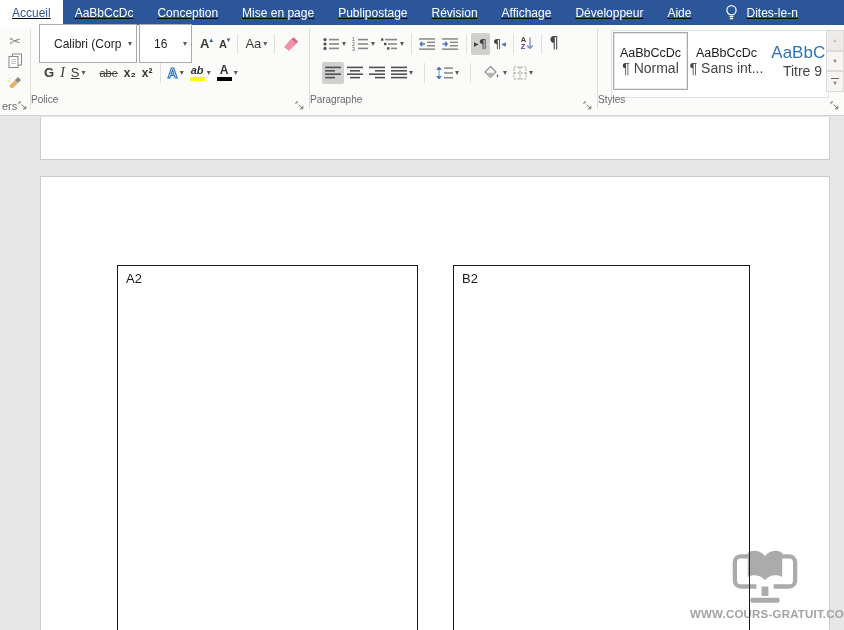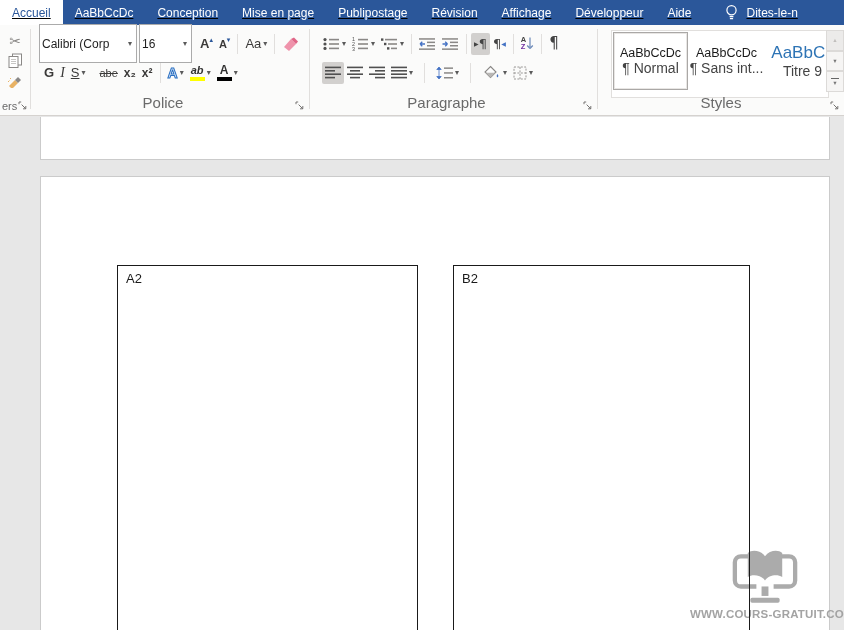--- a/index.html
+++ b/index.html
@@ -11,43 +11,43 @@
             display:flex; align-items:stretch; white-space:nowrap; overflow:hidden;text-decoration:underline; }
   .tab { color:#fff; font-size:12px; display:flex; align-items:center; padding:0 12px; cursor:default; }
   .tab.active { background:#fff; color:#2b579a; }
   .tellme { display:flex; align-items:center; color:#fff; font-size:12px; margin-left:22px; gap:8px; }
 
   
   .ribbon { position:absolute; top:25px; left:0; width:844px; height:91px; background:#fbfbfa;
             border-bottom:1px solid #d5d2cf; display:flex; }
   .rgroup { position:relative; height:100%; }
   .vsep { width:1px; background:#e1dfdd; margin:4px 0 6px 0; }
-  .group-label { position:absolute; bottom:4px; left:0; right:14px; text-align:center;
-                 font-size:15px; color:#6a6a6a; }
+  .group-label { position:absolute; bottom:10px; left:0; right:14px; text-align:left;
+                 font-size:10px; color:#6a6a6a; }
   .launcher { position:absolute; bottom:4px; right:4px; width:10px; height:10px; display:flex; }
   .rowwrap { padding:7px 0 0 8px; }
   .rrow { display:flex; align-items:center; height:23px; }
   .rrow + .rrow { margin-top:6px; }
   .rbtn { display:inline-flex; align-items:center; justify-content:center; height:22px;
           padding:0 3px; border-radius:2px; color:#3b3a39; }
   .rbtn.active { background:#d2d0ce; }
   .dd { font-size:8px; color:#5a5a5a; margin-left:2px; line-height:1; }
   .insep { width:1px; height:20px; background:#e1dfdd; margin:0 4px; }
 
   
   .clipboard { width:30px; }
   .clip-icons { display:flex; flex-direction:column; align-items:center; gap:5px; padding-top:9px; }
   .cut-glyph { font-size:14px; color:#8a8886; line-height:1; }
   .clip-label { position:absolute; bottom:3px; left:2px; font-size:11px; color:#6a6a6a; }
   .clipboard .launcher { right:2px; }
 
   
   .police { width:278px; }
   .combo { display:flex; align-items:center; height:39px; background:#fff; border:1px solid #ababab;
-           font-size:12px; color:#1f1f1f; padding-left:2px; }
+           font-size:12px; color:#1f1f1f; padding-left:14px; }
   .combo .dd { margin-left:auto; padding:0 4px; }
   .combo.fontname { width:98px; }
   .combo.fontsize { width:53px; margin-left:2px; }
   .glyphbtn { font-size:13px; font-weight:bold; color:#3b3a39; }
   .fx-a { font-weight:bold; font-size:14px; color:#dce9f7; -webkit-text-stroke:1px #2a6fc2; }
   .barbtn { display:inline-flex; flex-direction:column; align-items:center; line-height:1; }
   .barbtn .t { font-size:11px; font-weight:bold; color:#333; }
   .cbar { width:15px; height:4px; margin-top:1px; }
   .sup-arrow { font-size:7px; color:#2b579a; margin:-8px 0 0 0; }
 

